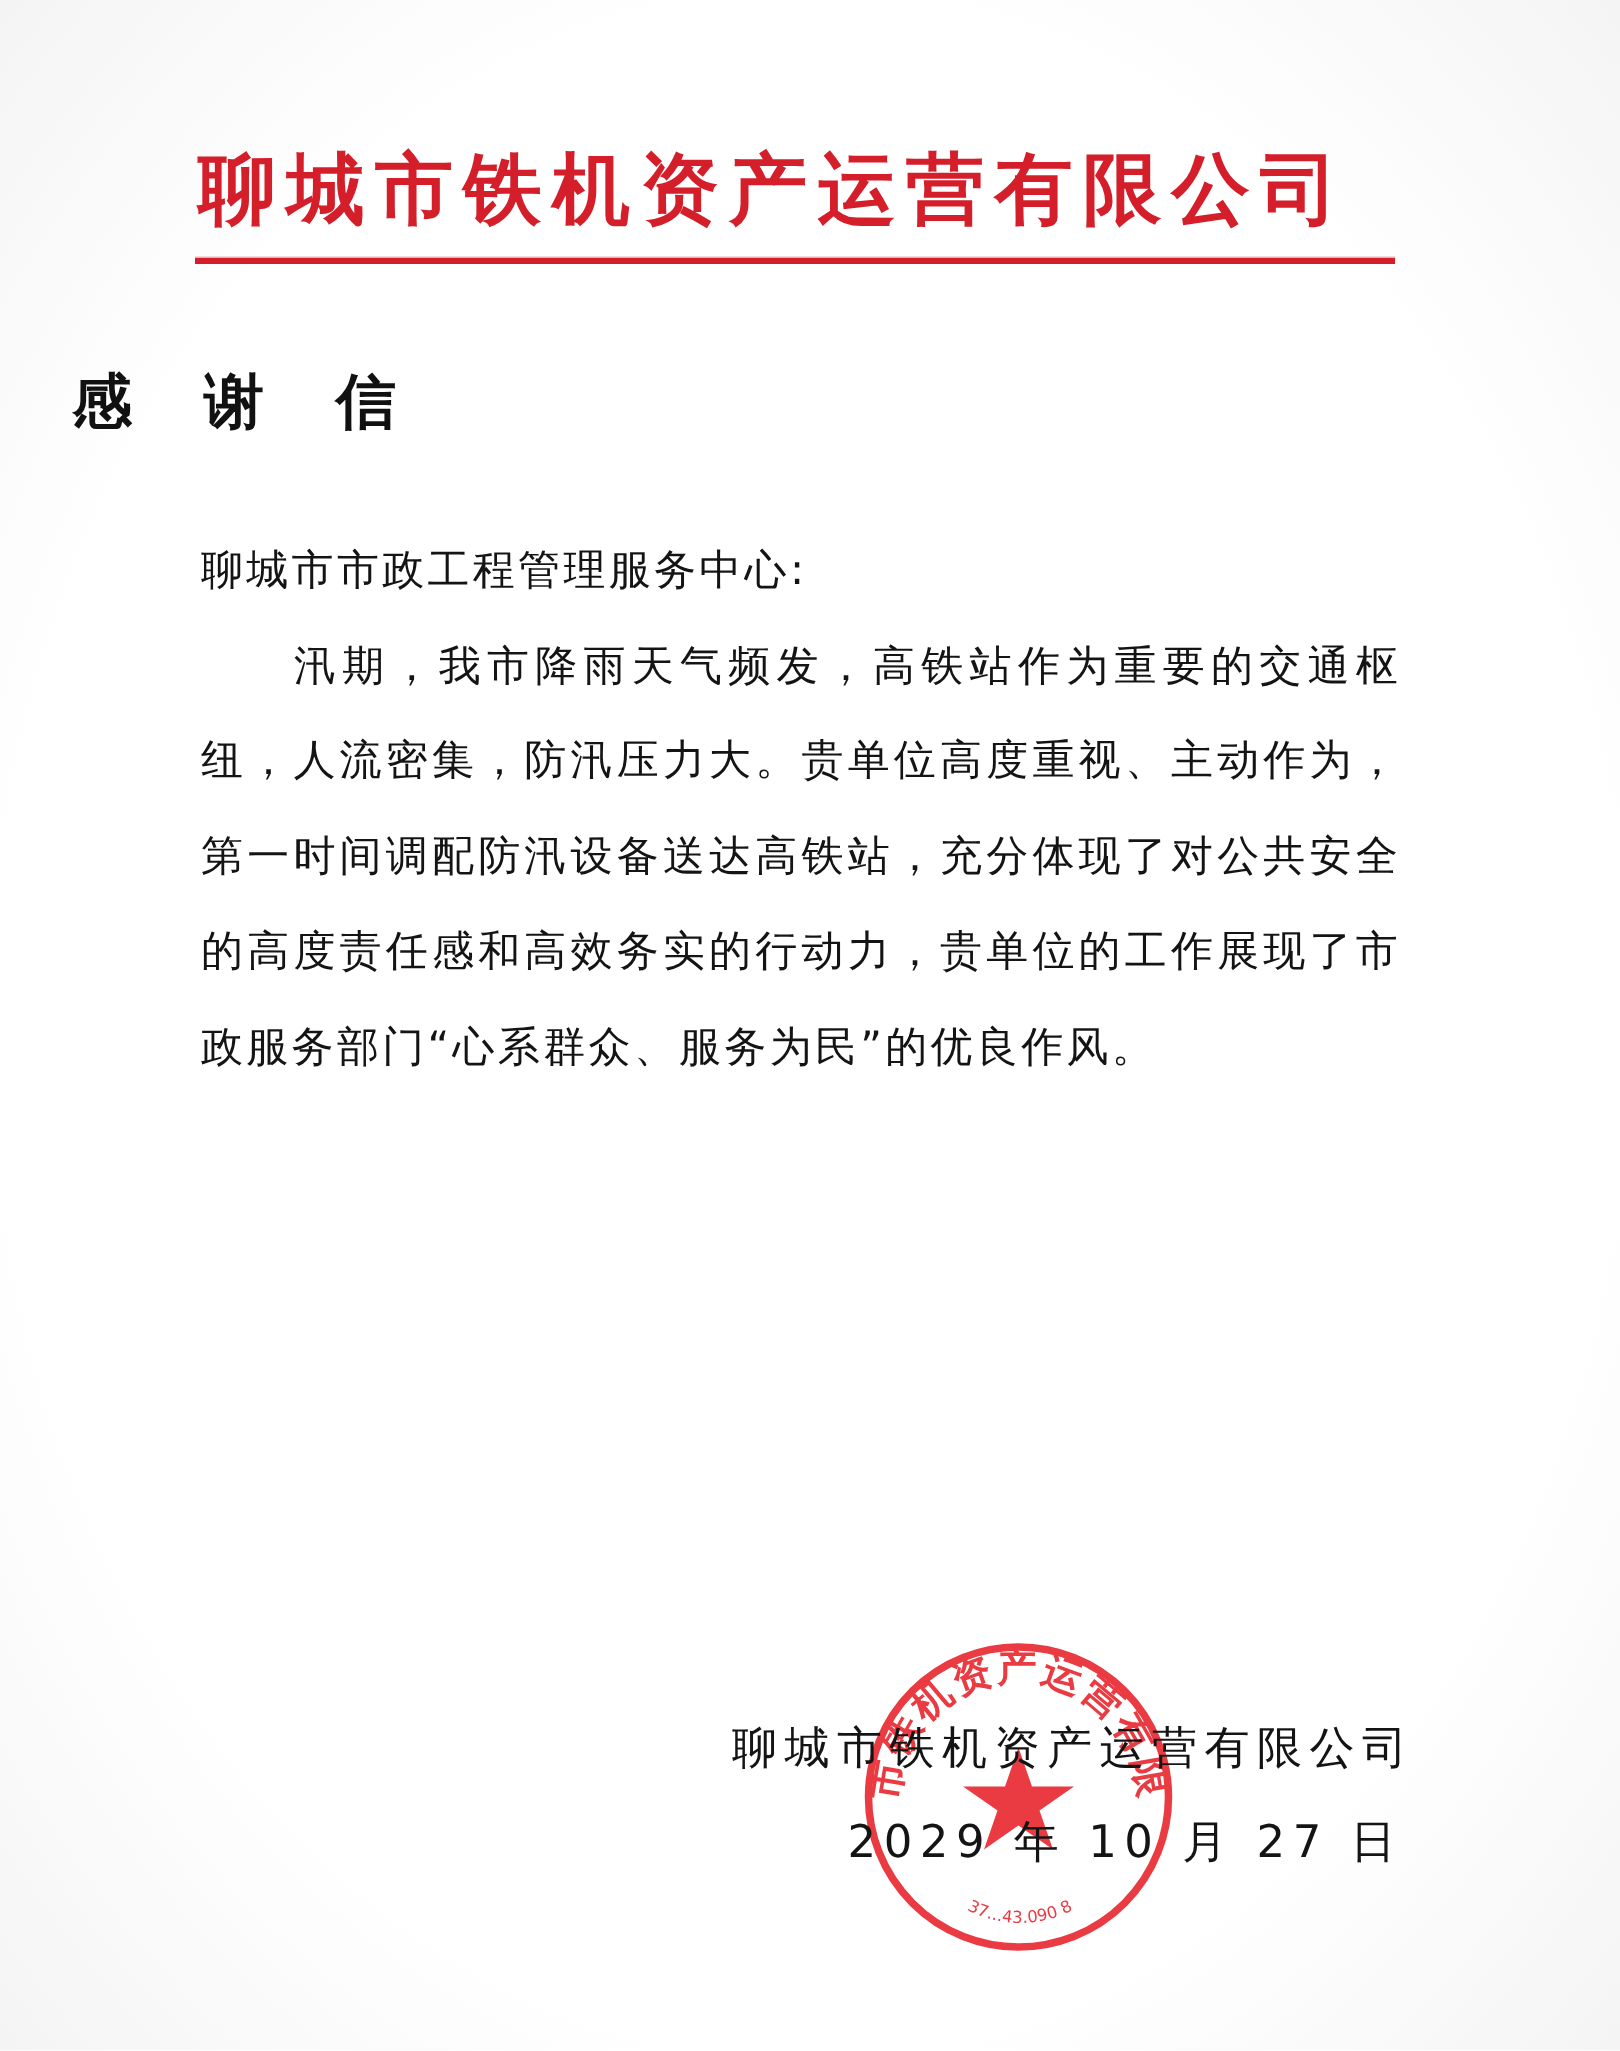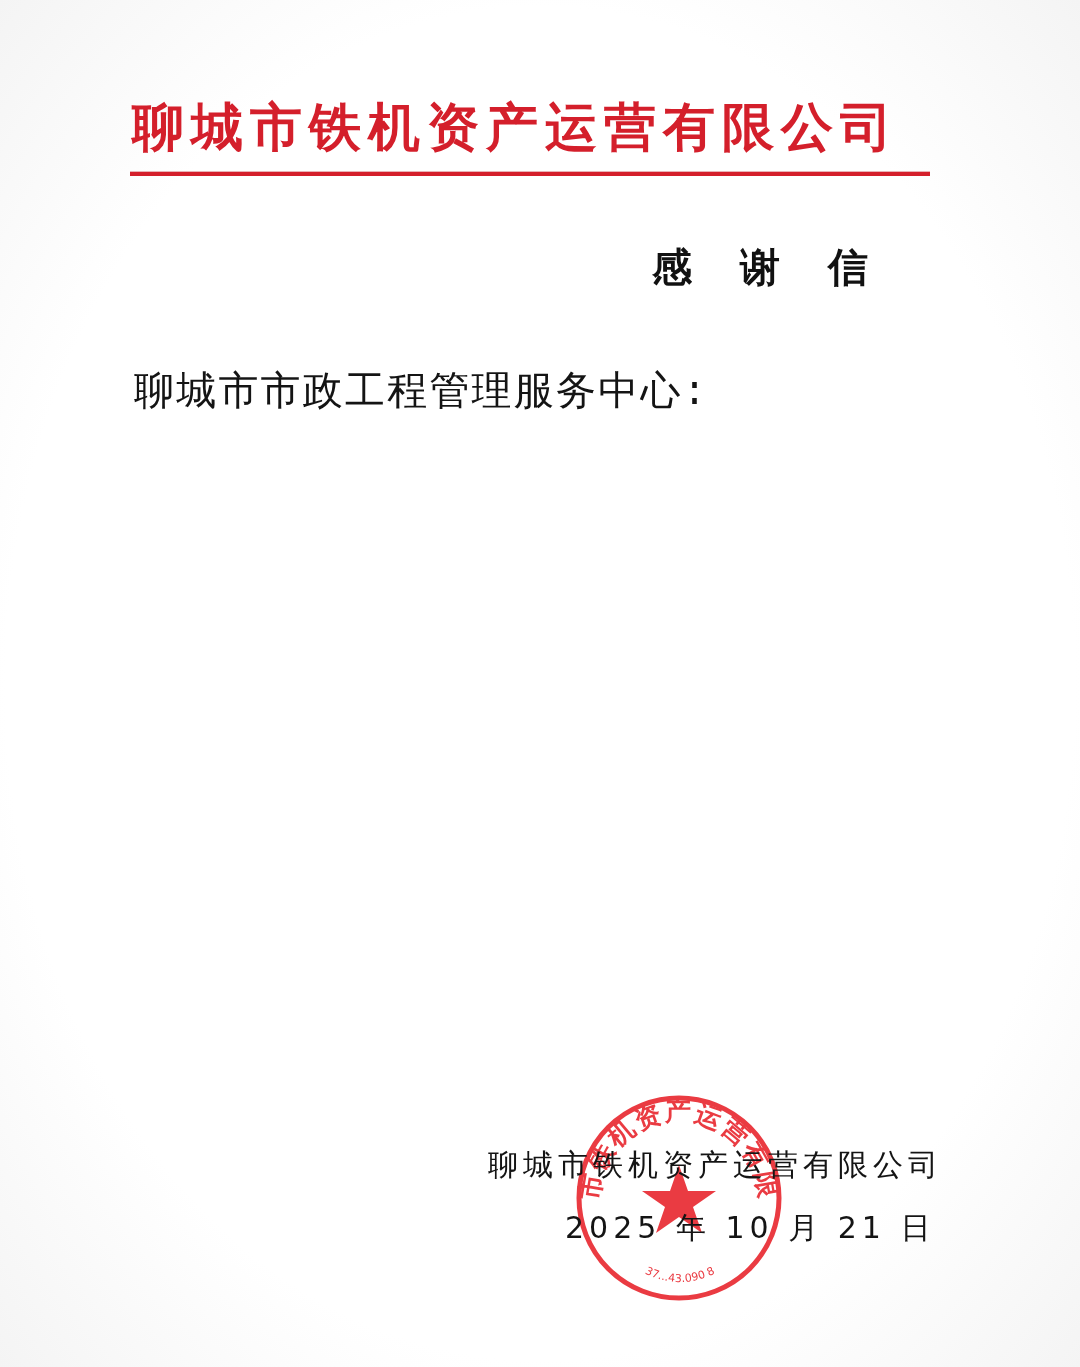--- a/index.html
+++ b/index.html
@@ -17,30 +17,29 @@
       position: absolute; left: 132px; top: 92px; width: 800px;
       font-family: "DejaVu Serif", serif;
       font-size: 52px; font-weight: bold; color: #d41f2b;
       letter-spacing: 7px; white-space: nowrap; line-height: 70px;
     }
     .rule {
       position: absolute; left: 130px; top: 172px; width: 800px; height: 4px;
       background: #d41f2b; box-shadow: 0 -1px 0 #e9b3b6;
     }
     .title {
-      position: absolute; left: 0; width: 916px; top: 240px; text-align: right;
+      position: absolute; left: 0; width: 916px; top: 240px; text-align: left;
       font-family: "DejaVu Serif", serif;
       font-size: 40px; font-weight: bold; color: #111;
       letter-spacing: 48px; text-indent: 48px;
     }
     .body-text {
-      position: absolute; left: 134px; top: 362px; width: 800px;
-      font-size: 40px; line-height: 63.5px; color: #141414;
+      position: absolute; left: 134px; top: 348px; width: 800px;
+      font-size: 28px; line-height: 63.5px; color: #141414;
       letter-spacing: 2.2px;
-      font-family: Liberation Mono, monospace;
     }
     .body-text p { margin: 0; text-indent: 62px; text-align: justify; }
     .body-text p.salutation { text-indent: 0; }
     .signature {
       position: absolute; left: 488px; top: 1145px; width: 440px;
       font-size: 30px; color: #141414; letter-spacing: 5px; white-space: nowrap;
     }
     .date {
       position: absolute; left: 565px; top: 1208px;
       font-size: 30px; color: #141414; letter-spacing: 5px; white-space: nowrap;
@@ -55,33 +54,34 @@
 
 <div class="page">
 
   <div class="masthead">聊城市铁机资产运营有限公司</div>
   <div class="rule"></div>
 
   <div class="title">感谢信</div>
 
   <div class="body-text">
     <p class="salutation">聊城市市政工程管理服务中心:</p>
+    <p>汛期，我市降雨天气频发，高铁站作为重要的交通枢纽，人流密集，防汛压力大。贵单位高度重视、主动作为，第一时间调配防汛设备送达高铁站，充分体现了对公共安全的高度责任感和高效务实的行动力，贵单位的工作展现了市政服务部门“心系群众、服务为民”的优良作风。</p>
   </div>
 
   <svg class="stamp" viewBox="0 0 218 210">
     <defs>
       <path id="arcTop" d="M 30 120 A 80 80 0 1 1 188 120"></path>
       <path id="arcBot" d="M 55 165 A 75 75 0 0 0 165 165"></path>
     </defs>
     <circle cx="109" cy="105" r="100" fill="none" stroke="#e8262e" stroke-width="5"></circle>
     <text font-family="DejaVu Serif, serif" font-size="26" fill="#e8262e" font-weight="bold" letter-spacing="2">
       <textPath href="#arcTop" startOffset="50%" text-anchor="middle">聊城市铁机资产运营有限公司</textPath>
     </text>
     <text font-family="DejaVu Sans, sans-serif" font-size="11" fill="#e8262e">
       <textPath href="#arcBot" startOffset="50%" text-anchor="middle">37...43.090 8</textPath>
     </text>
     <polygon fill="#e8262e" points="109,72 118,98 146,98 123,114 132,140 109,124 86,140 95,114 72,98 100,98"></polygon>
   </svg>
 
   <div class="signature">聊城市铁机资产运营有限公司</div>
-  <div class="date">2025 年 10 月 21 日</div>
+  <div class="date">2029 年 10 月 27 日</div>
 
 </div>
 
 </body></html>

